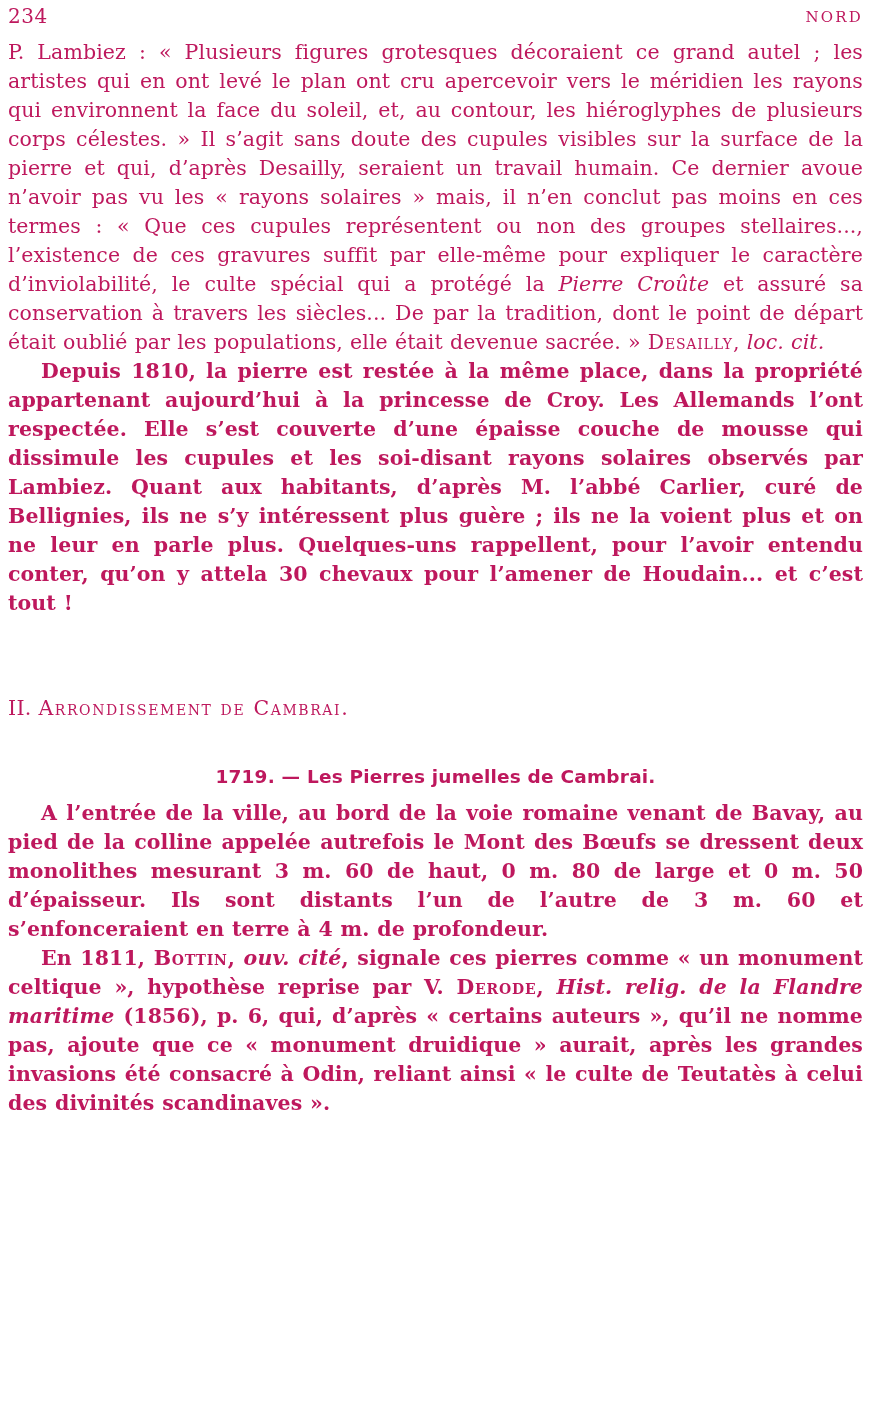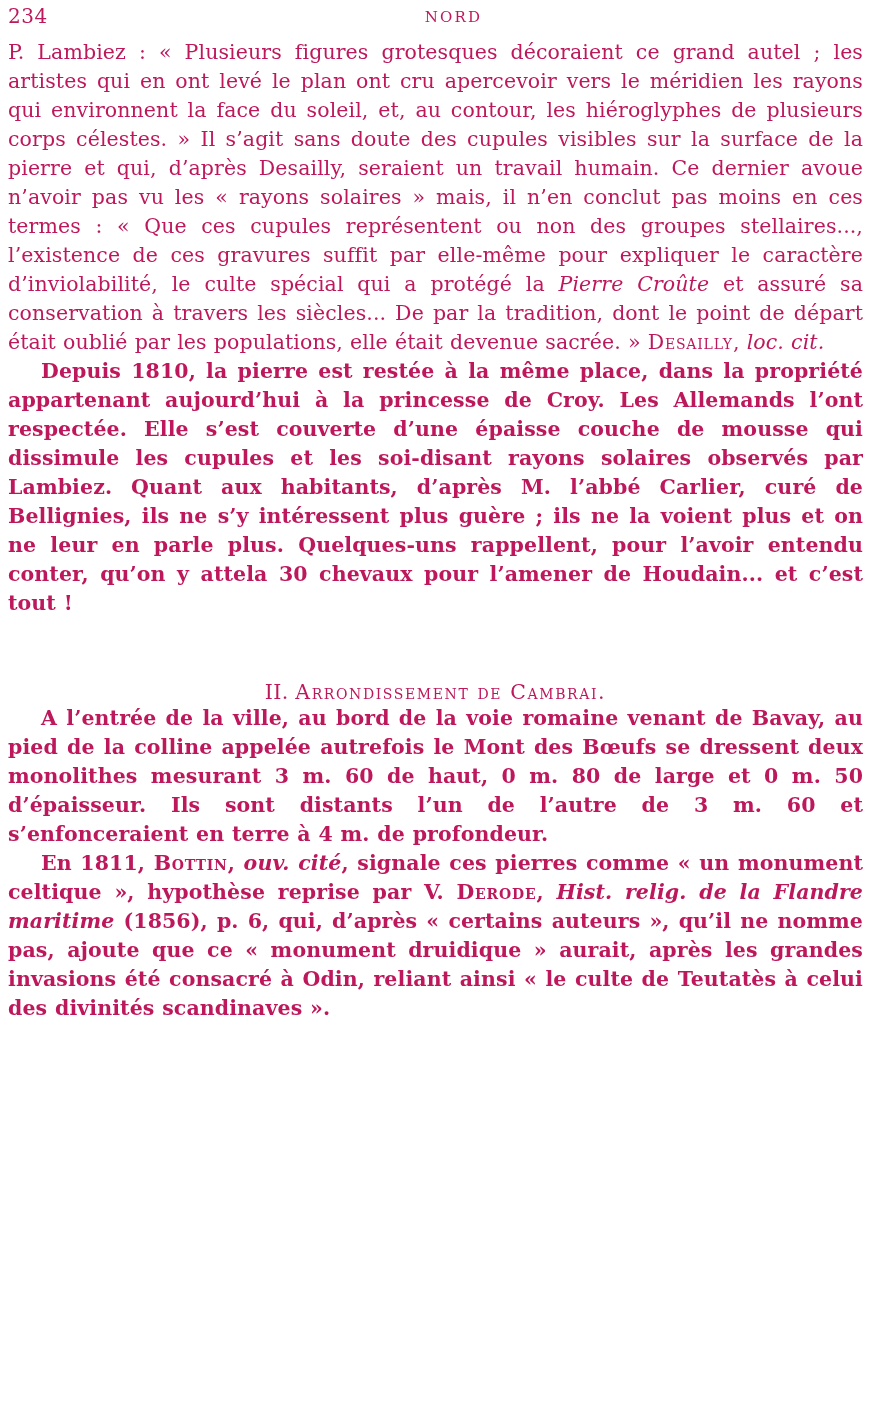--- a/index.html
+++ b/index.html
@@ -33,21 +33,21 @@
     left: 0;
     top: 0;
     font-size: 20px;
     letter-spacing: 0.5px;
   }
   .runtitle {
     position: absolute;
     left: 0;
     right: 0;
     top: 4px;
-    text-align: center;
+    text-align: right;
     font-size: 15px;
     letter-spacing: 2.2px;
     text-transform: uppercase;
     padding-left: 36px;
   }
   p {
     margin: 0;
     font-size: 20.5px;
     line-height: 29px;
     text-align: justify;
@@ -63,22 +63,21 @@
     font-weight: bold;
   }
   .sc {
     font-variant: small-caps;
     letter-spacing: 0.8px;
   }
   .it {
     font-style: italic;
   }
   .section-head {
-    margin-top: 62px;
-    text-align: center;
+    margin-top: 78px;
     font-size: 20.5px;
     letter-spacing: 0.3px;
   }
   .section-head .sc {
     font-variant: small-caps;
     letter-spacing: 1.6px;
   }
   .entry-head {
     margin-top: 46px;
     margin-bottom: 12px;
@@ -99,19 +98,20 @@
       <div class="folio">234</div>
       <div class="runtitle">NORD</div>
     </div>
 
     <p class="first"><span>P. Lambiez : « Plusieurs figures grotesques décoraient ce grand autel ; les artistes qui en ont levé le plan ont cru apercevoir vers le méridien les rayons qui environnent la face du soleil, et, au contour, les hiéroglyphes de plusieurs corps célestes. » Il s’agit sans doute des cupules visibles sur la surface de la pierre et qui, d’après Desailly, seraient un travail humain. Ce dernier avoue n’avoir pas vu les « rayons solaires » mais, il n’en conclut pas moins en ces termes : « Que ces cupules représentent ou non des groupes stellaires..., l’existence de ces gravures suffit par elle-même pour expliquer le caractère d’inviolabilité, le culte spécial qui a protégé la </span><span class="it">Pierre Croûte</span><span> et assuré sa conservation à travers les siècles... De par la tradition, dont le point de départ était oublié par les populations, elle était devenue sacrée. » </span><span class="sc">Desailly</span><span>, </span><span class="it">loc. cit.</span></p>
 
     <p class="ind">Depuis 1810, la pierre est restée à la même place, dans la propriété appartenant aujourd’hui à la princesse de Croy. Les Allemands l’ont respectée. Elle s’est couverte d’une épaisse couche de mousse qui dissimule les cupules et les soi-disant rayons solaires observés par Lambiez. Quant aux habitants, d’après M. l’abbé Carlier, curé de Bellignies, ils ne s’y intéressent plus guère ; ils ne la voient plus et on ne leur en parle plus. Quelques-uns rappellent, pour l’avoir entendu conter, qu’on y attela 30 chevaux pour l’amener de Houdain... et c’est tout !</p>
 
     <div class="section-head"><span>II. </span><span class="sc">Arrondissement de Cambrai.</span></div>
 
+    <div class="entry-head"><span>1719</span><span>. — </span><span>Les Pierres jumelles de Cambrai.</span></div>
 
     <p class="ind">A l’entrée de la ville, au bord de la voie romaine venant de Bavay, au pied de la colline appelée autrefois le Mont des Bœufs se dressent deux monolithes mesurant 3 m. 60 de haut, 0 m. 80 de large et 0 m. 50 d’épaisseur. Ils sont distants l’un de l’autre de 3 m. 60 et s’enfonceraient en terre à 4 m. de profondeur.</p>
 
     <p class="ind"><span>En 1811, </span><span class="sc">Bottin</span><span>, </span><span class="it">ouv. cité</span><span>, signale ces pierres comme « un monument celtique », hypothèse reprise par V. </span><span class="sc">Derode</span><span>, </span><span class="it">Hist. relig. de la Flandre maritime</span><span> (1856), p. 6, qui, d’après « certains auteurs », qu’il ne nomme pas, ajoute que ce « monument druidique » aurait, après les grandes invasions été consacré à Odin, reliant ainsi « le culte de Teutatès à celui des divinités scandinaves ».</span></p>
 
   </div>
 </div>
 
 </body></html>

